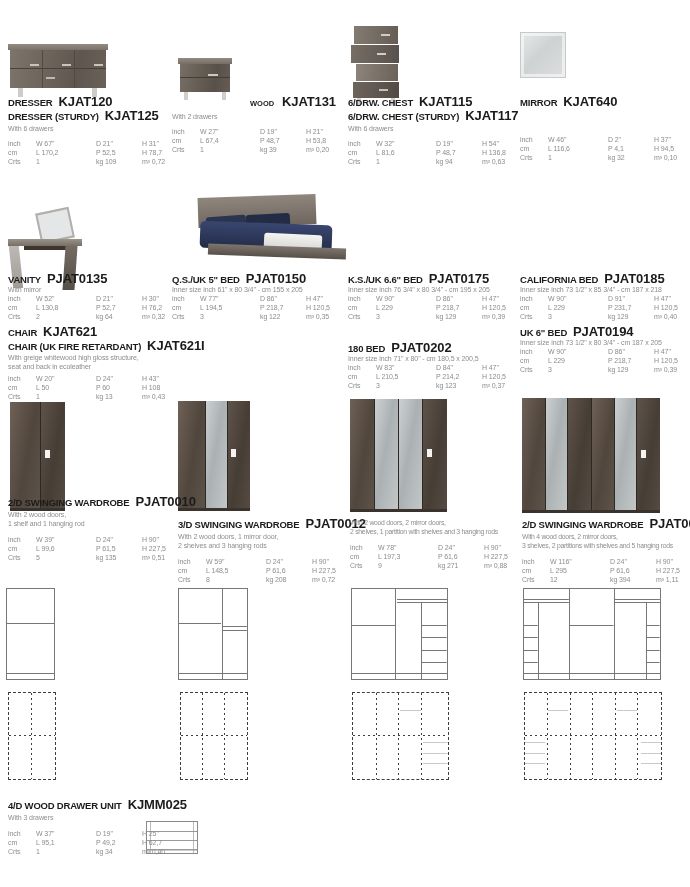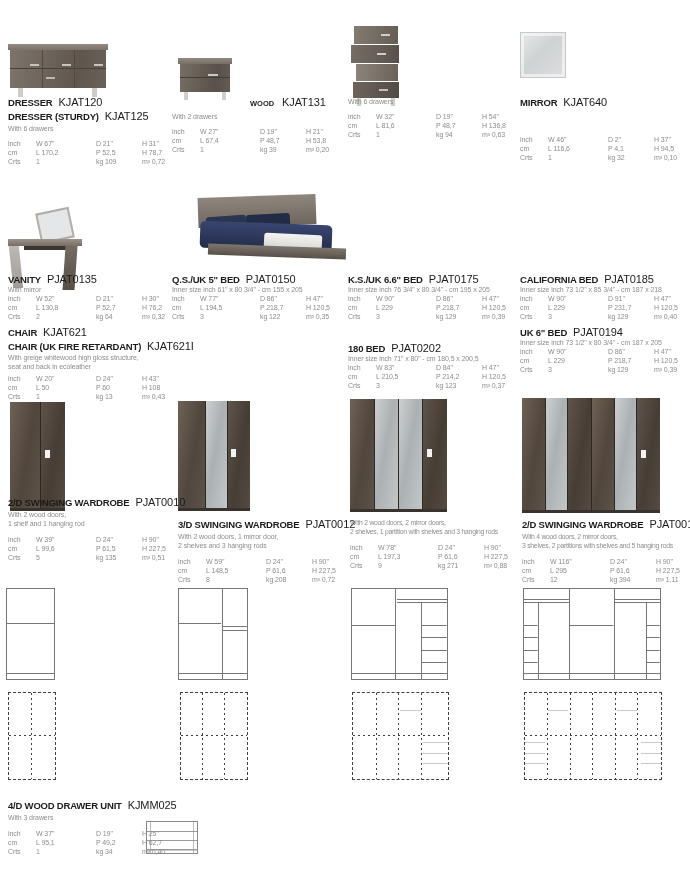--- a/index.html
+++ b/index.html
@@ -3,21 +3,21 @@
 <meta charset="utf-8">
 <style>
   html,body{margin:0;padding:0;background:#fff;}
   .page{position:relative;width:690px;height:887px;background:#fff;overflow:hidden;
         font-family:"Liberation Sans","DejaVu Sans",sans-serif;}
 
   
   .product{position:absolute;white-space:nowrap;}
   .t-line{line-height:11.5px;white-space:nowrap;}
   .t-name{font-weight:700;font-size:9.5px;letter-spacing:-0.2px;color:#1b1b1b;}
-  .t-code{font-weight:400;font-size:11px;letter-spacing:-0.1px;color:#1b1b1b;margin-left:6px;}
+  .t-code{font-weight:700;font-size:13px;letter-spacing:-0.1px;color:#1b1b1b;margin-left:6px;}
   .t-tag{font-weight:700;font-size:7.5px;color:#1b1b1b;margin-left:6px;display:inline-block;min-width:26px;}
   .t-spacer{display:inline-block;width:72px;}
   .p-titles.h2{min-height:23px;}
   .p-desc{margin-top:2px;min-height:9px;}
   .p-desc div{font-size:7px;letter-spacing:-0.1px;color:#8d8d8d;line-height:9px;}
   .p-desc.tight div{font-size:6.8px;letter-spacing:-0.25px;}
   .p-spec{margin-top:6px;font-size:7px;letter-spacing:-0.1px;color:#8d8d8d;}
   .s-row{display:grid;grid-template-columns:28px 60px 46px auto;line-height:9px;}
   
   .compact .t-line{line-height:10px;}
@@ -342,20 +342,22 @@
           <span>Crts</span>
           <span>1</span>
           <span>kg 39</span>
           <span>m³ 0,20</span>
         </div>
       </div>
   </div>
 
   <div class="product" style="left:348px;top:95px;width:172px">
     <div class="p-titles">
+        <div class="t-line"><span class="t-name">6/DRW. CHEST</span><span class="t-code">KJAT115</span></div>
+        <div class="t-line"><span class="t-name">6/DRW. CHEST (STURDY)</span><span class="t-code">KJAT117</span></div>
       </div>
     <div class="p-desc">
         <div>With 6 drawers</div>
       </div>
     <div class="p-spec">
         <div class="s-row">
           <span>inch</span>
           <span>W 32"</span>
           <span>D 19"</span>
           <span>H 54"</span>

